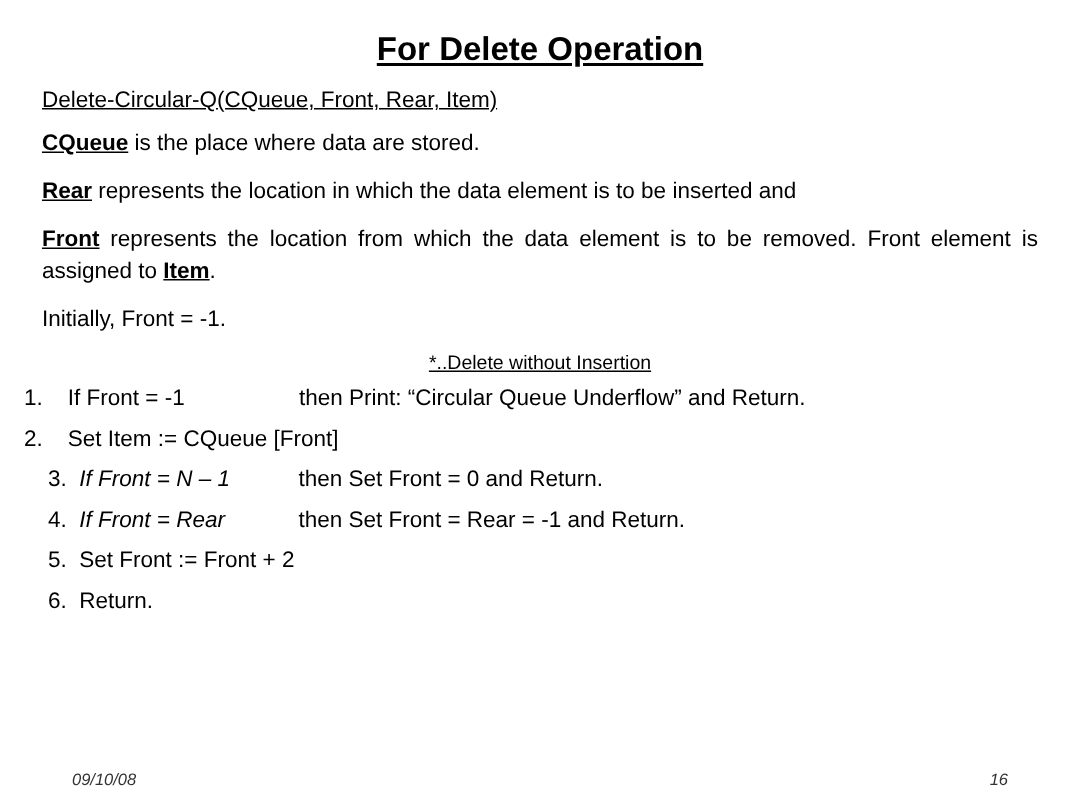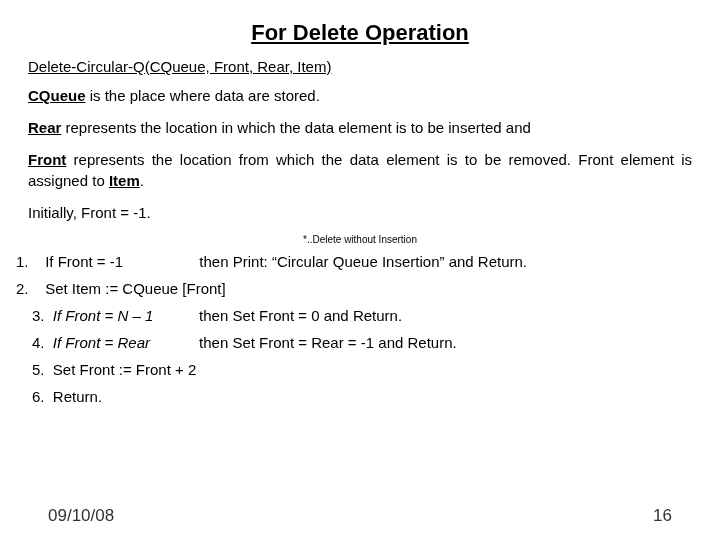--- a/index.html
+++ b/index.html
@@ -32,22 +32,23 @@
   }
   .para {
     margin-bottom: 10px;
     line-height: 1.45;
   }
   .justify {
     text-align: justify;
   }
   .note {
     text-align: center;
-    font-size: 10px;
+    font-size: 13px;
     margin: 4px 0 8px 0;
+    text-decoration: underline;
   }
   .step {
     margin-bottom: 10px;
   }
   .step-a {
     margin-left: -12px;
   }
   .step-b {
     margin-left: 4px;
   }
@@ -59,23 +60,24 @@
     display: inline-block;
     width: 142px;
     font-style: italic;
   }
   .b { font-weight: bold; text-decoration: underline; }
   .footer {
     position: absolute;
     bottom: 14px;
     left: 0;
     right: 0;
-    font-size: 17px;
+    font-size: 11px;
     color: #333;
     padding: 0 48px;
+    font-style: italic;
   }
   .footer .date { float: left; }
   .footer .pnum { float: right; }
 </style>
 </head>
 <body>
 <div class="page">
 
   <div class="title">For Delete Operation</div>
 
@@ -97,21 +99,21 @@
     <span class="b">Item</span><span>.</span>
   </div>
 
   <div class="para">Initially, Front = -1.</div>
 
   <div class="note">*..Delete without Insertion</div>
 
   <div class="step step-a">
     <span>1.</span>&nbsp;&nbsp;&nbsp;
     <span class="tabcol">If Front = -1</span>
-    <span>then Print: “Circular Queue Insertion” and Return.</span>
+    <span>then Print: “Circular Queue Underflow” and Return.</span>
   </div>
 
   <div class="step step-a">
     <span>2.</span>&nbsp;&nbsp;&nbsp;
     <span>Set Item := CQueue [Front]</span>
   </div>
 
   <div class="step step-b">
     <span>3.</span>&nbsp;
     <span class="tabcol2">If Front = N – 1</span>

